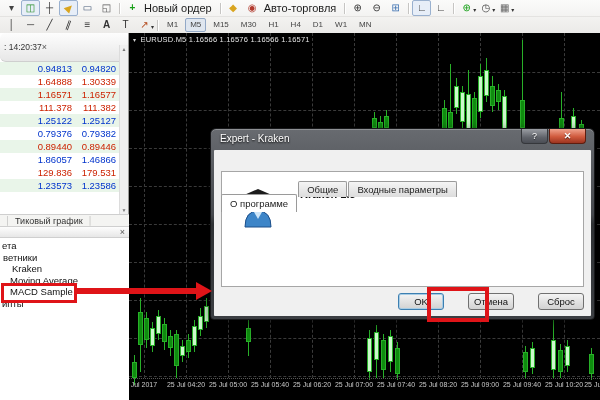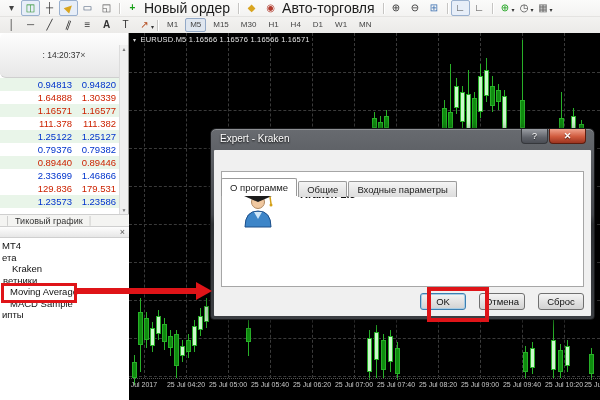--- a/index.html
+++ b/index.html
@@ -9,30 +9,30 @@
   .toolbar{position:absolute;left:0;top:0;width:600px;height:33px;
            background:linear-gradient(#fbfbfa,#ebeae8);border-bottom:1px solid #c2c1bf;}
   .tb-row{height:16px;display:flex;align-items:center;padding-left:2px;}
   .tb-row2{height:16px;border-top:1px solid #e4e3e1;}
   .tb-icon{width:17px;height:14px;display:flex;align-items:center;justify-content:center;
            font-size:10px;line-height:14px;border:1px solid transparent;border-radius:2px;
            position:relative;flex:0 0 auto;}
   .tb-icon.pressed{background:#e7eef8;border-color:#9ab1cf;}
   .tb-icon .sub{position:absolute;right:-1px;bottom:-2px;font-size:6px;color:#333;}
   .tb-sep{width:1px;height:11px;background:#c6c5c3;box-shadow:1px 0 0 #fff;margin:0 3px;flex:0 0 auto;}
-  .tb-label{font-size:14px;color:#1c1c1c;margin:0 5px 0 2px;white-space:nowrap;}
+  .tb-label{font-size:11px;color:#1c1c1c;margin:0 5px 0 2px;white-space:nowrap;}
   .tf-btn{font-size:8px;color:#444;padding:1px 4px;margin:0 1px;border:1px solid transparent;
           border-radius:2px;line-height:10px;flex:0 0 auto;}
   .tf-btn.active{background:#dfe6ef;border-color:#93a9c7;}
   
   .left{position:absolute;left:0;top:33px;width:129px;height:367px;background:#fff;
         border-right:1px solid #9a9a98;box-sizing:border-box;}
-  .mw-title{height:12px;display:flex;justify-content:center;align-items:center;
+  .mw-title{height:12px;display:flex;justify-content:flex-start;align-items:center;
             background:linear-gradient(#fdfdfd,#e7e7e7);border-bottom:1px solid #cfcfcf;
-            font-size:8.5px;color:#333;padding:16px 4px;border-radius:6px;}
+            font-size:8.5px;color:#333;padding:8px 4px;border-radius:6px;}
   .close-x{color:#555;font-size:9px;cursor:default;line-height:9px;}
   .mw-head{height:13px;display:flex;align-items:center;background:#f7f7f7;
            border-bottom:1px solid #e2e2e2;font-size:9px;color:#444;}
   .cell-sym{width:26px;}
   .cell-bid{width:46px;text-align:right;}
   .cell-ask{width:44px;text-align:right;}
   .mw-row{height:13px;line-height:13px;display:flex;font-size:9.5px;}
   .mw-row.stripe{background:#e9f5e9;}
   .up{color:#0033cc;}
   .down{color:#cc2200;}
@@ -69,28 +69,28 @@
   .dlg-help,.dlg-close{height:15px;display:flex;align-items:center;justify-content:center;
           font-size:9px;color:#fff;border-radius:0 0 4px 4px;box-sizing:border-box;
           text-shadow:0 1px 1px rgba(0,0,0,.6);}
   .dlg-help{width:27px;background:linear-gradient(#9a9da3,#60636a 60%,#4a4d54);border:1px solid #35373b;border-top:none;}
   .dlg-close{width:37px;background:linear-gradient(#f0a38d,#d05a3d 55%,#9c3420);border:1px solid #5d1d0f;border-top:none;font-weight:bold;}
   .dlg-client{position:absolute;left:3px;right:3px;top:21px;bottom:3px;background:#f0f0f0;border-radius:1px;}
   .dlg-tabs{position:absolute;left:7px;top:5px;height:17px;z-index:2;}
   .dlg-tab{display:inline-block;padding:2px 8px;font-size:9.5px;color:#222;
            border:1px solid #9a9a9a;border-bottom:none;border-radius:2px 2px 0 0;
            background:linear-gradient(#f5f5f5,#dcdcdc);margin-right:1px;position:relative;top:2px;}
-  .dlg-tab.active{background:#fff;top:0;padding-top:3px;padding-bottom:3px;margin-top:23px;}
+  .dlg-tab.active{background:#fff;top:16px;padding-top:3px;padding-bottom:3px;margin-top:23px;}
   .dlg-content{position:absolute;left:7px;right:7px;top:21px;bottom:29px;background:#fff;
                border:1px solid #a6a6a6;display:flex;align-items:flex-start;padding:13px 0 0 14px;box-sizing:border-box;}
   .dlg-textblock{margin-left:20px;margin-top:3px;}
   .dlg-product{font-size:11px;font-weight:bold;color:#111;}
   .dlg-copy{font-size:9.5px;color:#222;margin-top:6px;}
   .dlg-footer{position:absolute;left:7px;right:7px;bottom:4px;height:22px;display:flex;
-              justify-content:flex-end;align-items:center;gap:13px;}
+              justify-content:flex-end;align-items:center;gap:24px;}
   .dlg-btn{width:46px;height:17px;font-size:9.5px;color:#111;display:flex;align-items:center;
            justify-content:center;border:1px solid #707070;border-radius:3px;
            background:linear-gradient(#f4f4f4,#dfdfdf 60%,#d2d2d2);box-sizing:border-box;}
   .dlg-btn.default{border-color:#3c7fb1;box-shadow:0 0 0 1px #a8cce4 inset;}
   
   .anno{position:absolute;z-index:100;}
   .anno-kraken{left:1px;top:283px;width:76px;height:20px;border:3px solid #df1418;box-sizing:border-box;}
   .anno-arrow-body{left:77px;top:288px;width:119px;height:6px;background:#df1418;}
   .anno-arrow-head{left:196px;top:282px;width:0;height:0;border-top:9px solid transparent;
                    border-bottom:9px solid transparent;border-left:16px solid #df1418;}
@@ -240,21 +240,21 @@
           <span class="cell-bid up">0.79376</span>
           <span class="cell-ask up">0.79382</span>
         </div>
         <div class="mw-row stripe">
           <span class="cell-sym"></span>
           <span class="cell-bid down">0.89440</span>
           <span class="cell-ask down">0.89446</span>
         </div>
         <div class="mw-row">
           <span class="cell-sym"></span>
-          <span class="cell-bid up">2.33699</span>
+          <span class="cell-bid up">1.86057</span>
           <span class="cell-ask up">1.46866</span>
         </div>
         <div class="mw-row">
           <span class="cell-sym"></span>
           <span class="cell-bid down">129.836</span>
           <span class="cell-ask down">179.531</span>
         </div>
         <div class="mw-row stripe">
           <span class="cell-sym"></span>
           <span class="cell-bid up">1.23573</span>
@@ -267,24 +267,23 @@
     </div>
     <div class="tick-bar">
       <span class="tsep">│</span>
       <span>Тиковый график</span>
       <span class="tsep">│</span>
     </div>
     <div class="nav-title">
       <span class="close-x">×</span>
     </div>
     <div class="nav-tree" id="nav-tree">
-        <div class="nav-item" style="padding-left: 2px;">МТ4</div>
         <div class="nav-item" style="padding-left: 2px;">ета</div>
+        <div class="nav-item" style="padding-left: 3px;">ветники</div>
         <div class="nav-item" style="padding-left: 12px;">Kraken</div>
-        <div class="nav-item" style="padding-left: 3px;">ветники</div>
         <div class="nav-item" style="padding-left: 10px;">Moving Average</div>
         <div class="nav-item" style="padding-left: 10px;">MACD Sample</div>
         <div class="nav-item" style="padding-left: 2px;">ипты</div>
       </div>
   </div>
 
   <div class="chart">
     <div id="grid">
         <div class="gridv" style="left: 15px;"></div>
         <div class="gridv" style="left: 57px;"></div>

